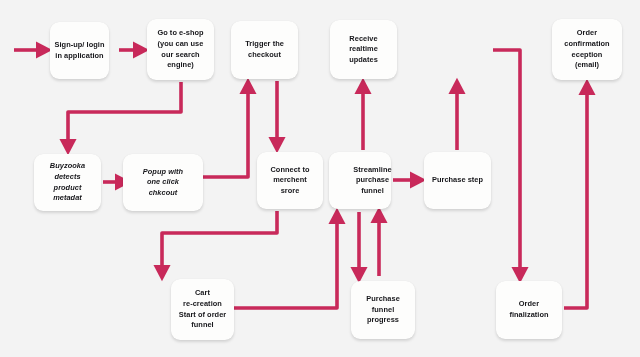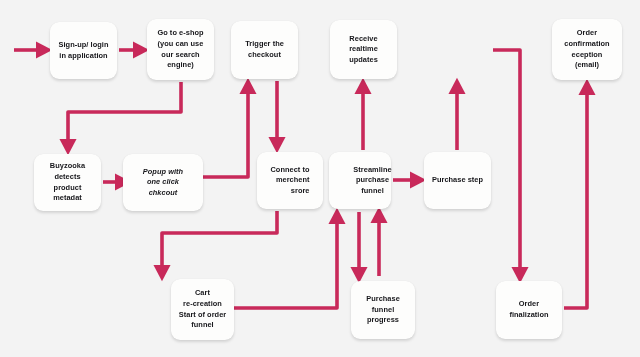--- a/index.html
+++ b/index.html
@@ -86,21 +86,21 @@
       <path d="M393,180 L417,180"></path>
 
       <path d="M457,150 L457,87"></path>
 
       <path d="M493,50 L520,50 L520,274"></path>
 
       <path d="M564,308 L587,308 L587,88"></path>
     </g>
   </svg>
 
-  <div class="node" style="left:50px; top:22px; width:67px; height:57px;align-items:center;">
+  <div class="node" style="left:50px; top:22px; width:59px; height:57px;align-items:center;">
     <span class="node-label">Sign-up/ login
 in application</span>
   </div>
 
   <div class="node" style="left:147px; top:19px; width:67px; height:61px;">
     <span class="node-label">Go to e-shop
 (you can use
 our search
 engine)</span>
   </div>
@@ -117,34 +117,34 @@
   </div>
 
 
   <div class="node" style="left:552px; top:19px; width:70px; height:61px;">
     <span class="node-label">Order
 confirmation
 eception
 (email)</span>
   </div>
 
-  <div class="node" style="left:34px; top:154px; width:67px; height:57px;">
+  <div class="node" style="left:34px; top:154px; width:67px; height:57px;font-style:italic;">
     <span class="node-label">Buyzooka
 detects
 product
 metadat</span>
   </div>
 
   <div class="node" style="left:123px; top:154px; width:80px; height:57px;font-style:italic;">
     <span class="node-label">Popup with
 one click
 chkcout</span>
   </div>
 
-  <div class="node" style="left:257px; top:152px; width:66px; height:57px;text-align:right;">
+  <div class="node" style="left:257px; top:152px; width:66px; height:57px;">
     <span class="node-label">Connect to
 merchent
 srore</span>
   </div>
 
   <div class="node" style="left:329px; top:152px; width:62px; height:57px;padding-left:29px;">
     <span class="node-label">Streamline
 purchase
 funnel</span>
   </div>

